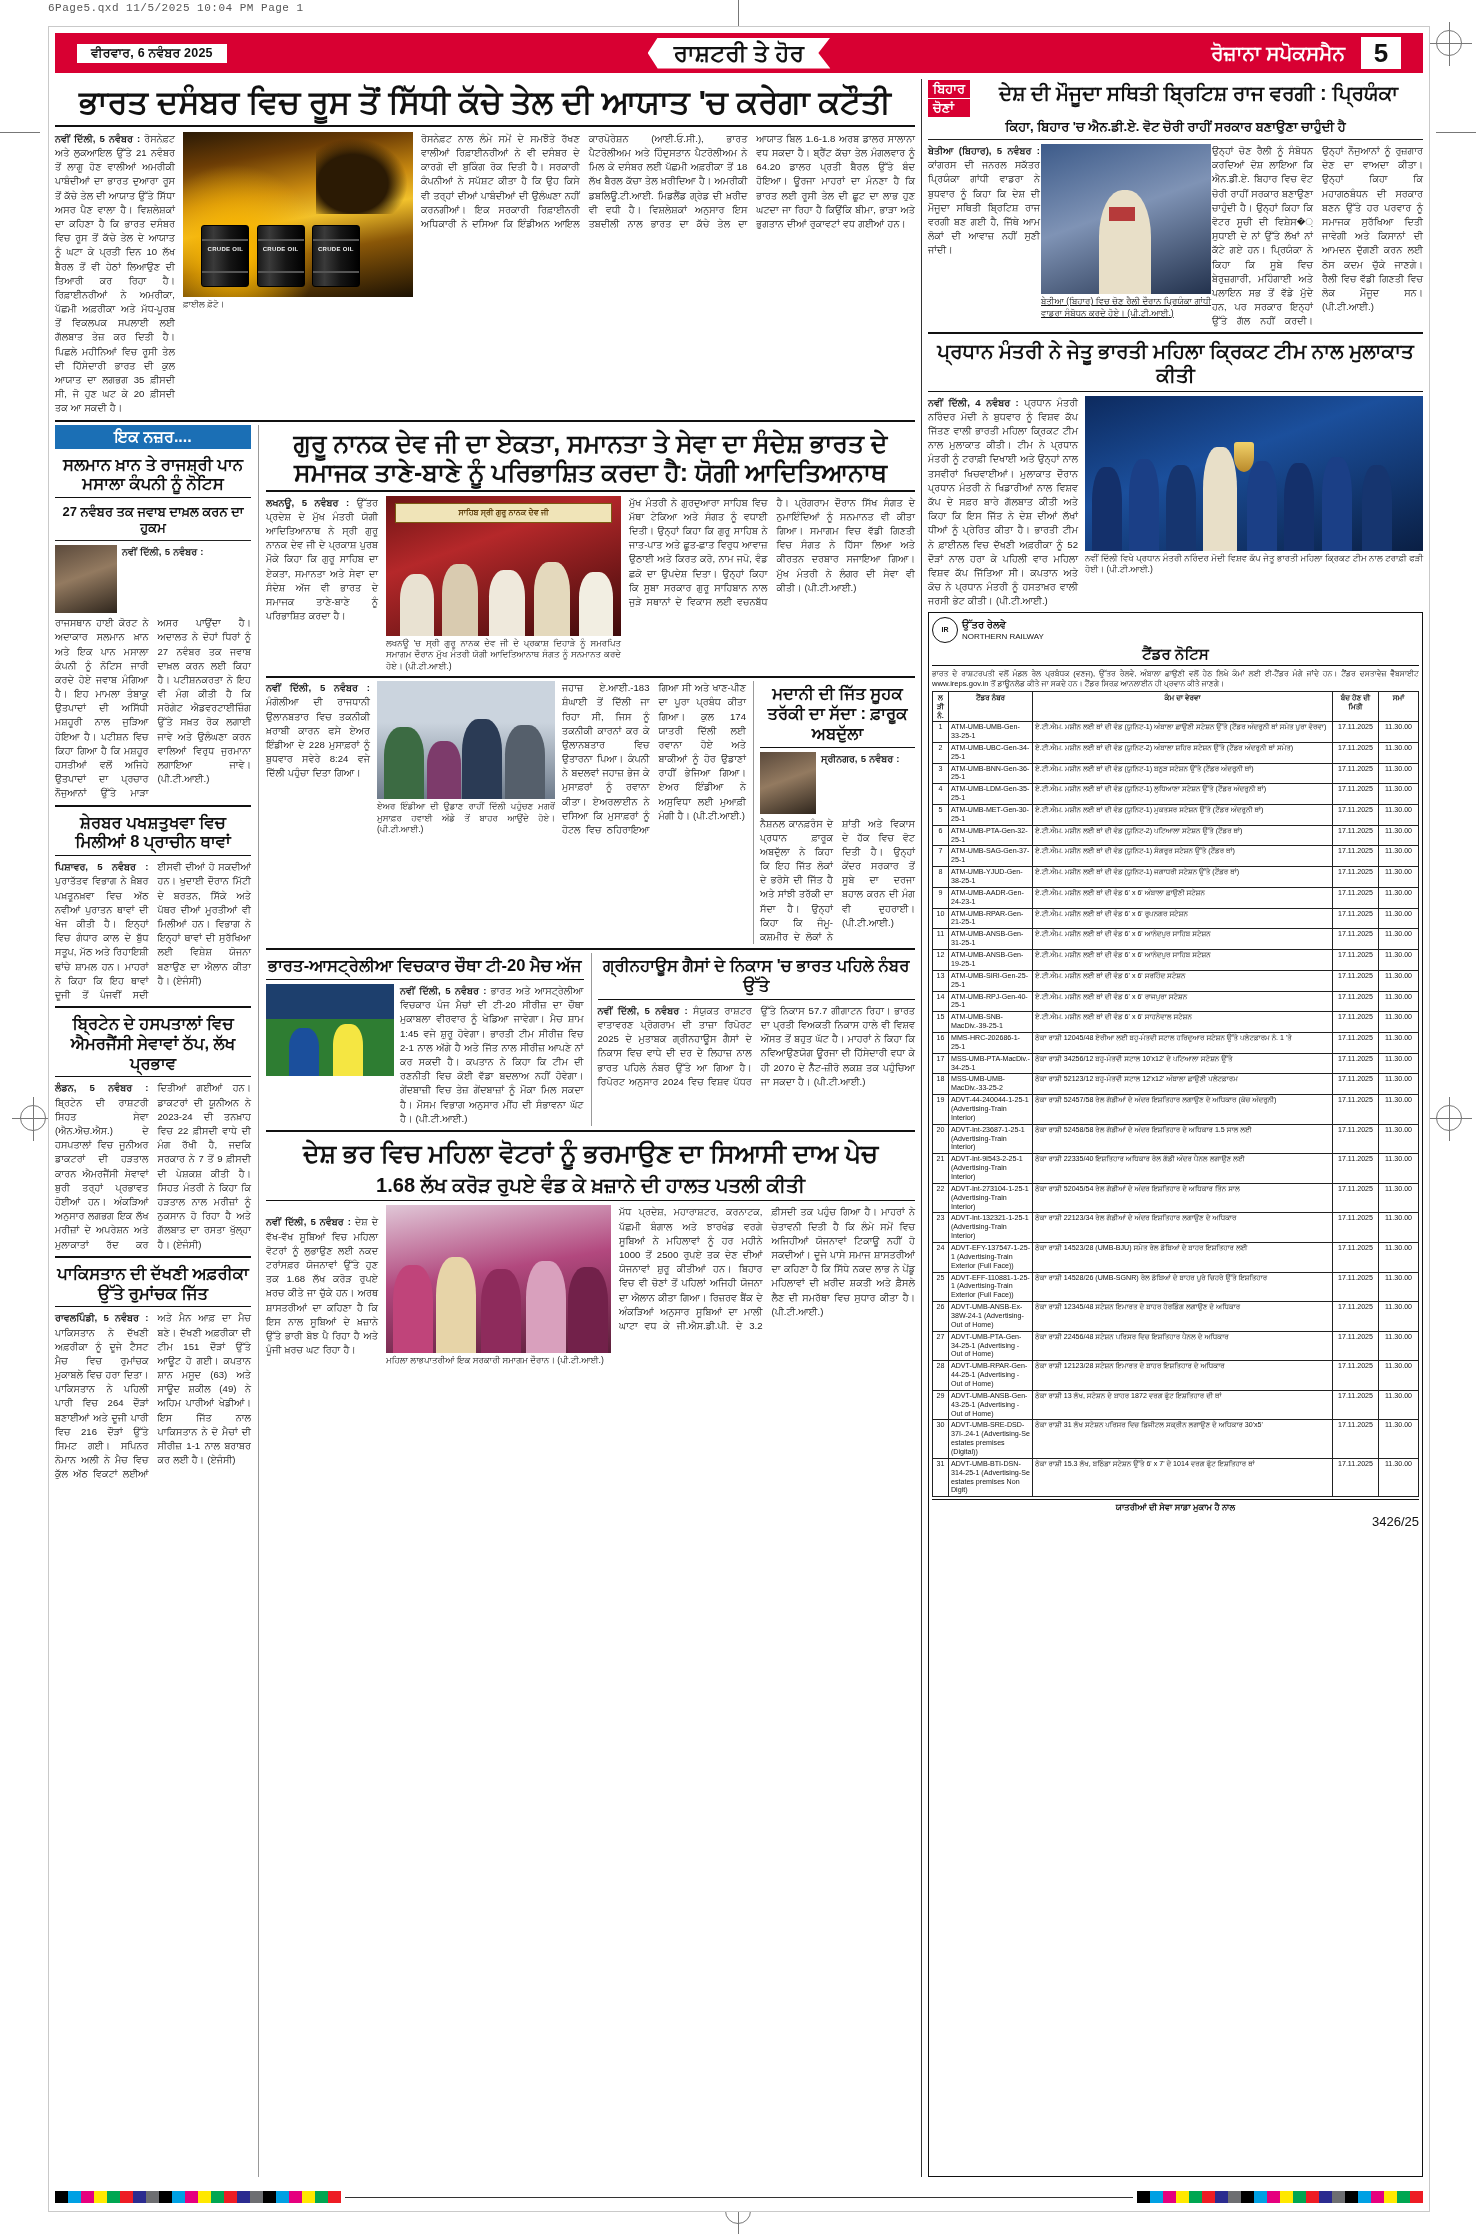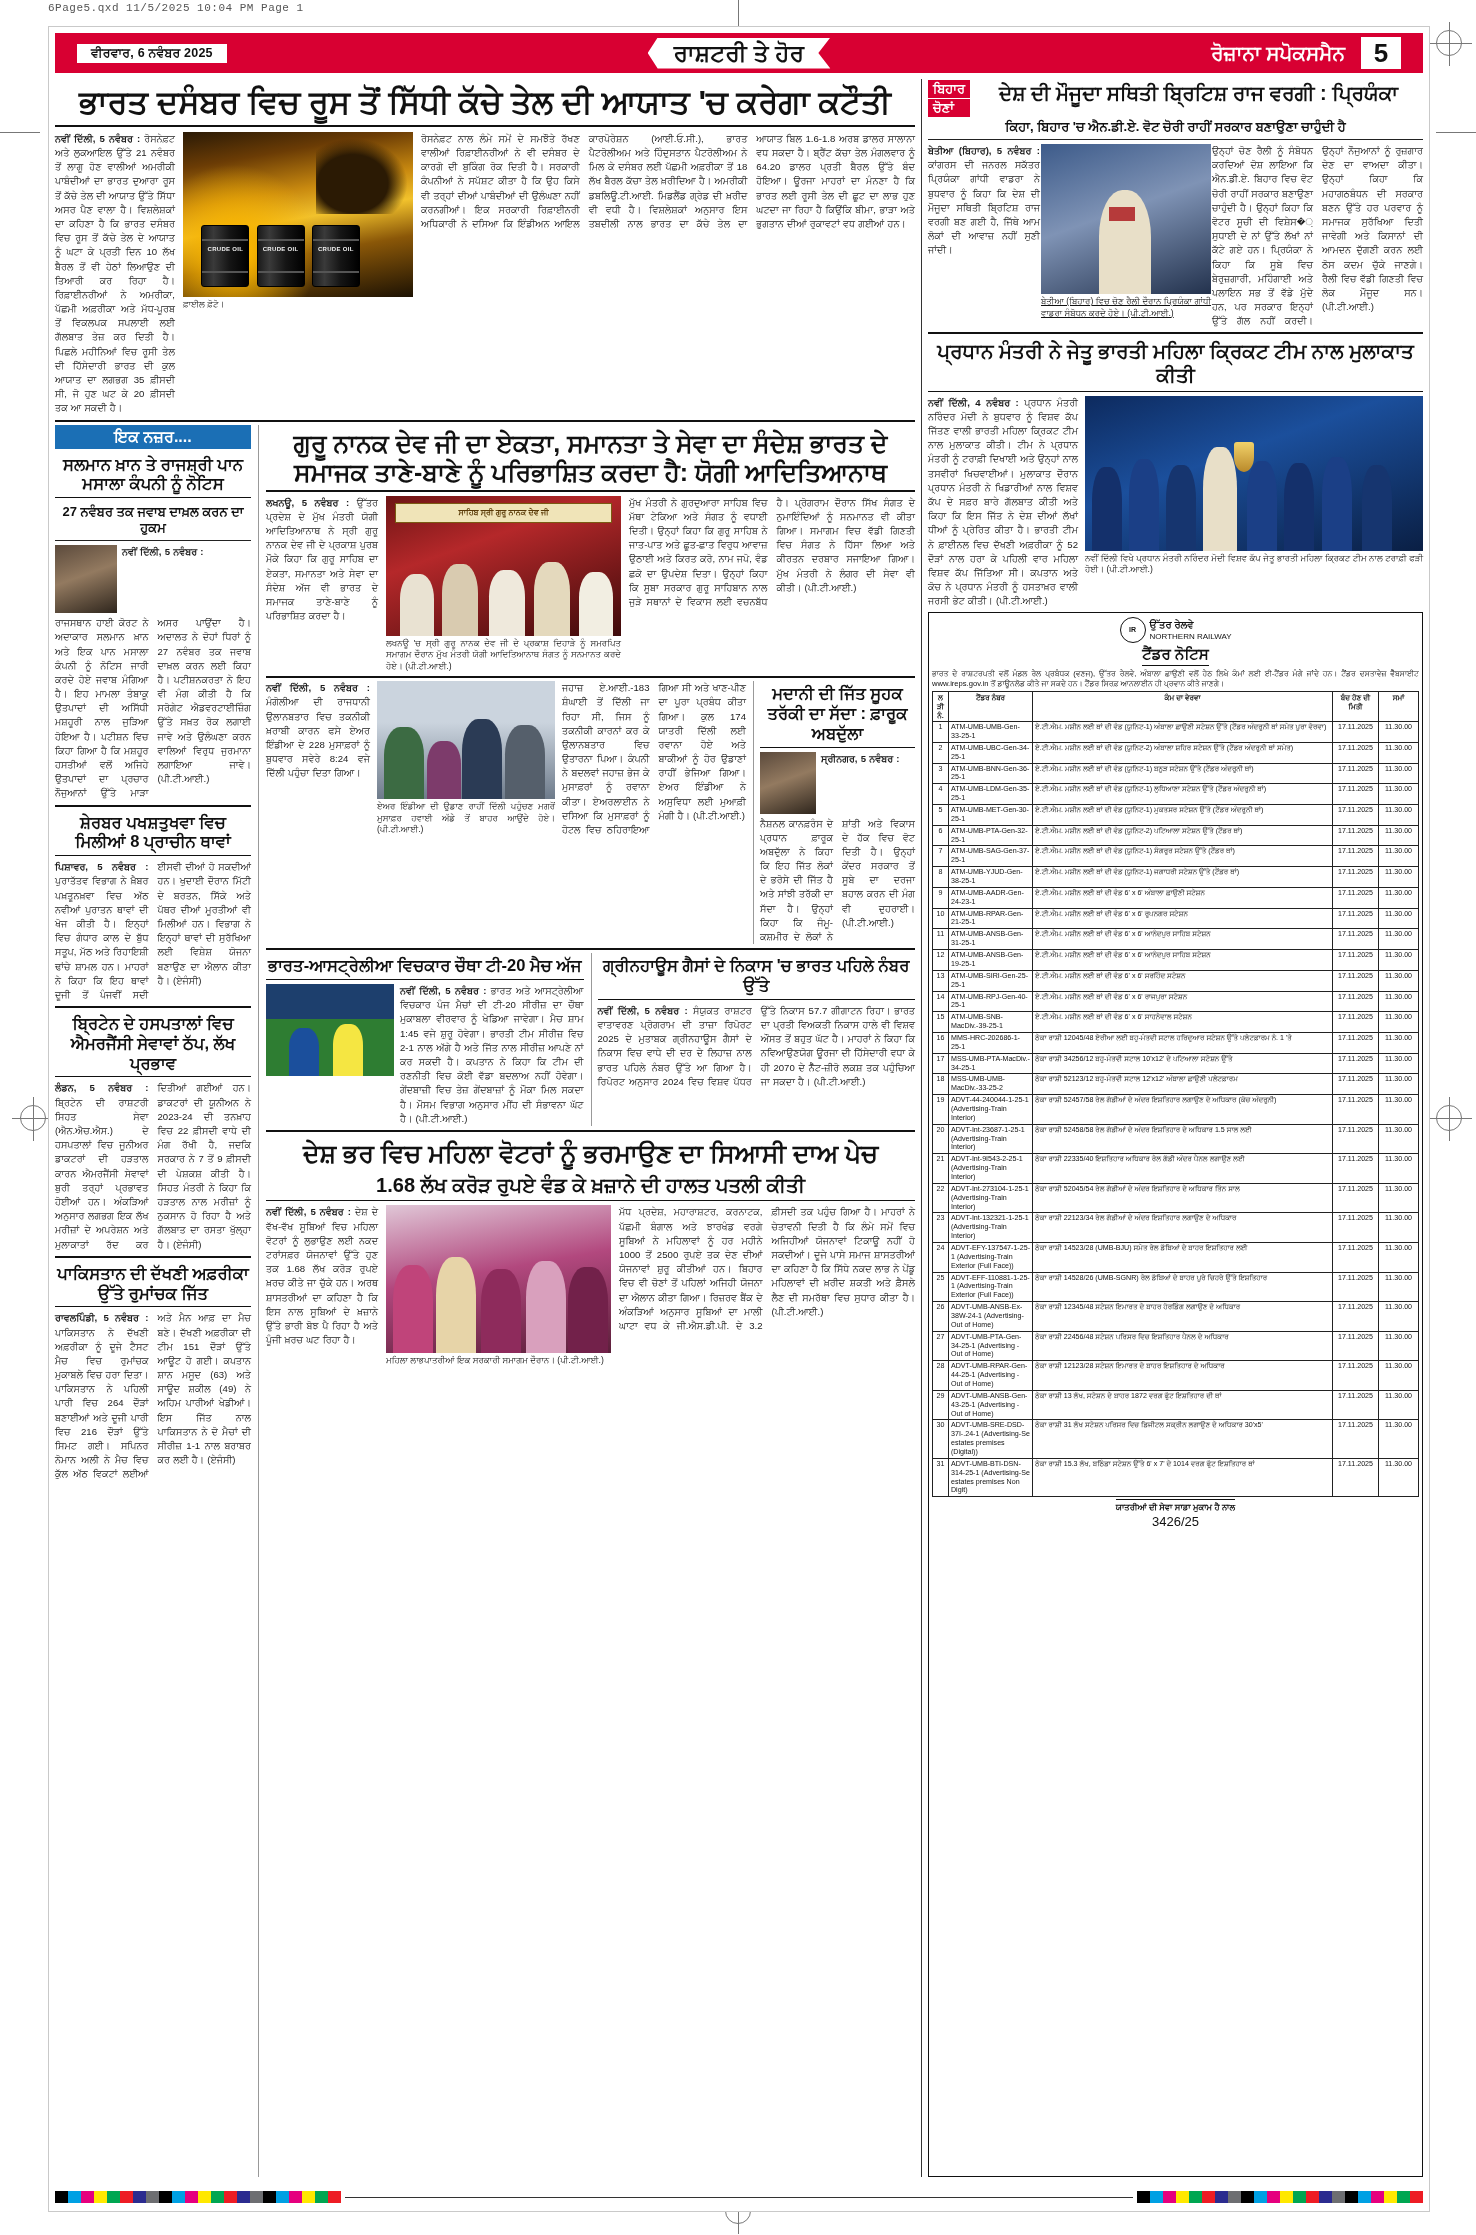--- a/index.html
+++ b/index.html
@@ -150,21 +150,21 @@
   
   .boxhead {
     text-align:center; font-weight:bold; font-size:16px; color:#fff;
     padding:3px 2px; background:#1b6fb5; margin-bottom:3px;
   }
   .ruleblk { border-top:2px solid #111; margin:4px 0 3px; }
 
   
   .tender-wrap {
     border:1.3px solid #111; padding:3px; margin-top:4px;
-    display:flex; flex-direction:column; min-height:0;align-items:center;
+    display:flex; flex-direction:column; min-height:0;
   }
   .tender-title {
     text-align:center; font-weight:bold; font-size:15px; border-bottom:1px solid #111;
     padding-bottom:2px; margin-bottom:2px;
   }
   .tender-logo {
     display:flex; align-items:center; gap:4px; justify-content:flex-start;
     font-size:8px; line-height:1.25; padding:1px 0 2px;
   }
   .tender-logo .seal {
@@ -367,21 +367,21 @@
               <div class="txt cols2"><span class="lead">ਨਵੀਂ ਦਿੱਲੀ, 5 ਨਵੰਬਰ :</span> <span>ਸੰਯੁਕਤ ਰਾਸ਼ਟਰ ਵਾਤਾਵਰਣ ਪ੍ਰੋਗਰਾਮ ਦੀ ਤਾਜ਼ਾ ਰਿਪੋਰਟ 2025 ਦੇ ਮੁਤਾਬਕ ਗ੍ਰੀਨਹਾਊਸ ਗੈਸਾਂ ਦੇ ਨਿਕਾਸ ਵਿਚ ਵਾਧੇ ਦੀ ਦਰ ਦੇ ਲਿਹਾਜ਼ ਨਾਲ ਭਾਰਤ ਪਹਿਲੇ ਨੰਬਰ ਉੱਤੇ ਆ ਗਿਆ ਹੈ। ਰਿਪੋਰਟ ਅਨੁਸਾਰ 2024 ਵਿਚ ਵਿਸ਼ਵ ਪੱਧਰ ਉੱਤੇ ਨਿਕਾਸ 57.7 ਗੀਗਾਟਨ ਰਿਹਾ। ਭਾਰਤ ਦਾ ਪ੍ਰਤੀ ਵਿਅਕਤੀ ਨਿਕਾਸ ਹਾਲੇ ਵੀ ਵਿਸ਼ਵ ਔਸਤ ਤੋਂ ਬਹੁਤ ਘੱਟ ਹੈ। ਮਾਹਰਾਂ ਨੇ ਕਿਹਾ ਕਿ ਨਵਿਆਉਣਯੋਗ ਊਰਜਾ ਦੀ ਹਿੱਸੇਦਾਰੀ ਵਧਾ ਕੇ ਹੀ 2070 ਦੇ ਨੈੱਟ-ਜ਼ੀਰੋ ਲਕਸ਼ ਤਕ ਪਹੁੰਚਿਆ ਜਾ ਸਕਦਾ ਹੈ। (ਪੀ.ਟੀ.ਆਈ.)</span></div>
             </div>
           </div>
 
           <div class="ruleblk"></div>
 
           <div style="flex:1; display:flex; flex-direction:column;">
             <div class="hl-lg" style="border-bottom:0; margin-bottom:0;">ਦੇਸ਼ ਭਰ ਵਿਚ ਮਹਿਲਾ ਵੋਟਰਾਂ ਨੂੰ ਭਰਮਾਉਣ ਦਾ ਸਿਆਸੀ ਦਾਅ ਪੇਚ</div>
             <div class="hl-md">1.68 ਲੱਖ ਕਰੋੜ ਰੁਪਏ ਵੰਡ ਕੇ ਖ਼ਜ਼ਾਨੇ ਦੀ ਹਾਲਤ ਪਤਲੀ ਕੀਤੀ</div>
             <div style="display:flex; gap:8px; flex:1;">
-              <div class="txt" style="width:112px;"><span class="lead">ਨਵੀਂ ਦਿੱਲੀ, 5 ਨਵੰਬਰ :</span> <span>ਦੇਸ਼ ਦੇ ਵੱਖ-ਵੱਖ ਸੂਬਿਆਂ ਵਿਚ ਮਹਿਲਾ ਵੋਟਰਾਂ ਨੂੰ ਲੁਭਾਉਣ ਲਈ ਨਕਦ ਟਰਾਂਸਫ਼ਰ ਯੋਜਨਾਵਾਂ ਉੱਤੇ ਹੁਣ ਤਕ 1.68 ਲੱਖ ਕਰੋੜ ਰੁਪਏ ਖ਼ਰਚ ਕੀਤੇ ਜਾ ਚੁੱਕੇ ਹਨ। ਅਰਥ ਸ਼ਾਸਤਰੀਆਂ ਦਾ ਕਹਿਣਾ ਹੈ ਕਿ ਇਸ ਨਾਲ ਸੂਬਿਆਂ ਦੇ ਖ਼ਜ਼ਾਨੇ ਉੱਤੇ ਭਾਰੀ ਬੋਝ ਪੈ ਰਿਹਾ ਹੈ ਅਤੇ ਪੂੰਜੀ ਖ਼ਰਚ ਘਟ ਰਿਹਾ ਹੈ।</span></div>
+              <div class="txt" style="width:112px;margin-top:10px;"><span class="lead">ਨਵੀਂ ਦਿੱਲੀ, 5 ਨਵੰਬਰ :</span> <span>ਦੇਸ਼ ਦੇ ਵੱਖ-ਵੱਖ ਸੂਬਿਆਂ ਵਿਚ ਮਹਿਲਾ ਵੋਟਰਾਂ ਨੂੰ ਲੁਭਾਉਣ ਲਈ ਨਕਦ ਟਰਾਂਸਫ਼ਰ ਯੋਜਨਾਵਾਂ ਉੱਤੇ ਹੁਣ ਤਕ 1.68 ਲੱਖ ਕਰੋੜ ਰੁਪਏ ਖ਼ਰਚ ਕੀਤੇ ਜਾ ਚੁੱਕੇ ਹਨ। ਅਰਥ ਸ਼ਾਸਤਰੀਆਂ ਦਾ ਕਹਿਣਾ ਹੈ ਕਿ ਇਸ ਨਾਲ ਸੂਬਿਆਂ ਦੇ ਖ਼ਜ਼ਾਨੇ ਉੱਤੇ ਭਾਰੀ ਬੋਝ ਪੈ ਰਿਹਾ ਹੈ ਅਤੇ ਪੂੰਜੀ ਖ਼ਰਚ ਘਟ ਰਿਹਾ ਹੈ।</span></div>
               <div style="width:225px;">
                 <div class="photo photo-women" style="height:148px;">
                   <div class="ppl" style="left:3%; width:40px;height:88px;background:#c0447a;"></div>
                   <div class="ppl" style="left:22%;width:40px;height:96px;background:#e7d4a8;"></div>
                   <div class="ppl" style="left:42%;width:40px;height:84px;background:#8e2b5c;"></div>
                   <div class="ppl" style="left:62%;width:40px;height:92px;background:#d9a0bd;"></div>
                   <div class="ppl" style="left:81%;width:40px;height:86px;background:#72214a;"></div>
                 </div>
                 <div class="cap">ਮਹਿਲਾ ਲਾਭਪਾਤਰੀਆਂ ਇਕ ਸਰਕਾਰੀ ਸਮਾਗਮ ਦੌਰਾਨ। (ਪੀ.ਟੀ.ਆਈ.)</div>
               </div>

